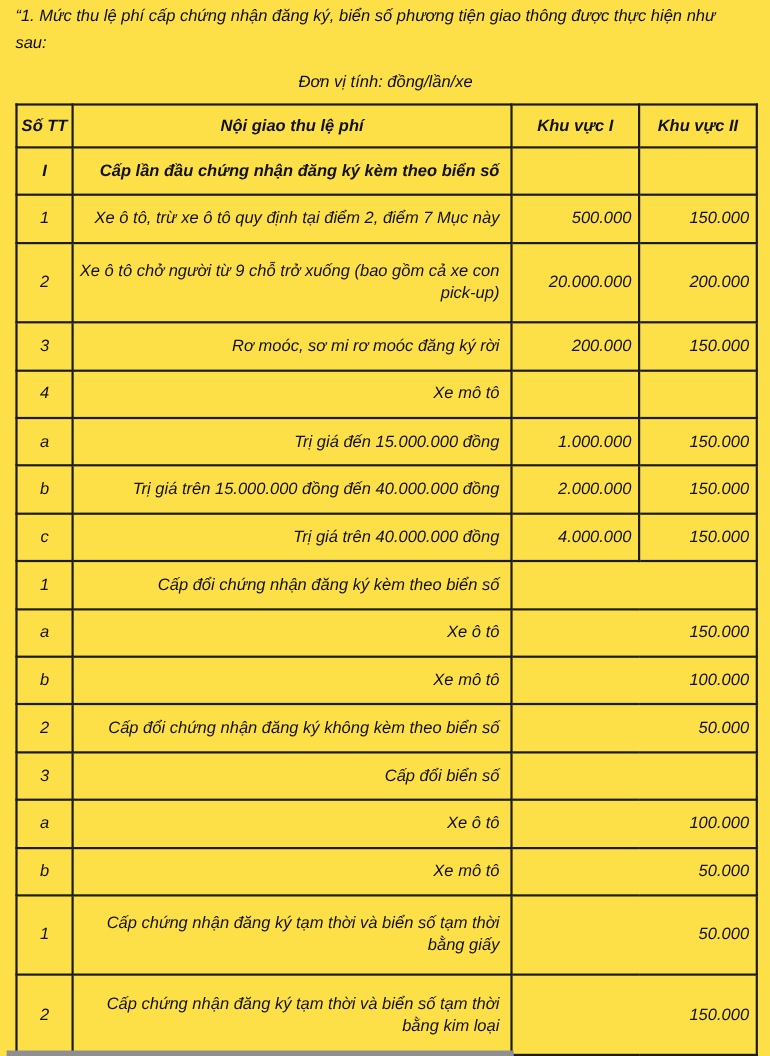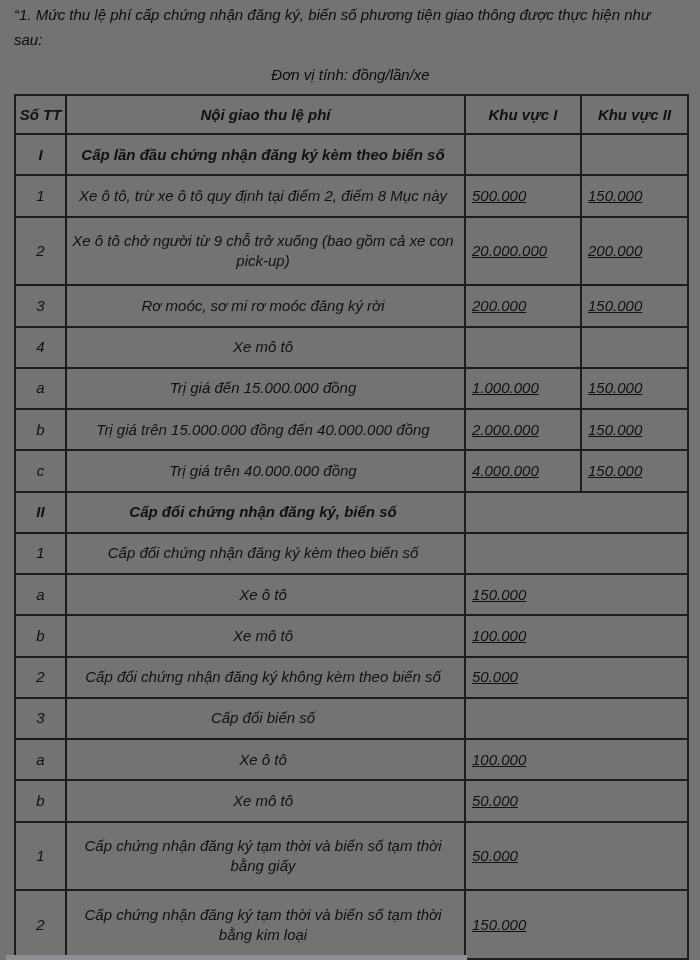--- a/index.html
+++ b/index.html
@@ -4,21 +4,21 @@
 <style>
   html, body {
     margin: 0;
     padding: 0;
     background: #ffffff;
   }
   .page {
     position: relative;
     width: 700px;
     height: 960px;
-    background: #737373;
+    background: #fde047;
     overflow: hidden;
     font-family: "Liberation Sans", "DejaVu Sans", sans-serif;
     font-style: italic;
     color: #111111;
     box-sizing: border-box;
     padding: 0 13px 0 14px;
   }
   .intro {
     margin: 0;
     padding-top: 2px;
@@ -53,22 +53,22 @@
     overflow: hidden;
   }
   .fee-table thead tr { height: 39px; }
   .fee-table th {
     font-weight: bold;
     font-style: italic;
     text-align: center;
     padding: 4px 2px;
   }
   td.c-no   { text-align: center; }
-  td.c-content { text-align: center; padding-left: 5px; padding-right: 10px; }
-  td.c-fee  { text-align: left; text-decoration: underline; }
+  td.c-content { text-align: right; padding-left: 5px; padding-right: 10px; }
+  td.c-fee  { text-align: right; }
   tr.section td { font-weight: bold; }
   
   .bottom-cut-bar {
     position: absolute;
     left: 6px;
     top: 955px;
     width: 461px;
     height: 5px;
     background: #8e8e93;
   }
@@ -99,21 +99,21 @@
     </thead>
     <tbody>
         <tr class="section">
           <td class="c-no">I</td>
           <td class="c-content">Cấp lần đầu chứng nhận đăng ký kèm theo biển số</td>
           <td class="c-fee"></td>
           <td class="c-fee"></td>
         </tr>
         <tr>
           <td class="c-no">1</td>
-          <td class="c-content">Xe ô tô, trừ xe ô tô quy định tại điểm 2, điểm 8 Mục này</td>
+          <td class="c-content">Xe ô tô, trừ xe ô tô quy định tại điểm 2, điểm 7 Mục này</td>
           <td class="c-fee">500.000</td>
           <td class="c-fee">150.000</td>
         </tr>
         <tr>
           <td class="c-no">2</td>
           <td class="c-content">Xe ô tô chở người từ 9 chỗ trở xuống (bao gồm cả xe con pick-up)</td>
           <td class="c-fee">20.000.000</td>
           <td class="c-fee">200.000</td>
         </tr>
         <tr>
@@ -139,25 +139,20 @@
           <td class="c-content">Trị giá trên 15.000.000 đồng đến 40.000.000 đồng</td>
           <td class="c-fee">2.000.000</td>
           <td class="c-fee">150.000</td>
         </tr>
         <tr>
           <td class="c-no">c</td>
           <td class="c-content">Trị giá trên 40.000.000 đồng</td>
           <td class="c-fee">4.000.000</td>
           <td class="c-fee">150.000</td>
         </tr>
-        <tr class="section">
-          <td class="c-no">II</td>
-          <td class="c-content">Cấp đổi chứng nhận đăng ký, biển số</td>
-          <td class="c-fee" colspan="2"></td>
-        </tr>
         <tr>
           <td class="c-no">1</td>
           <td class="c-content">Cấp đổi chứng nhận đăng ký kèm theo biển số</td>
           <td class="c-fee" colspan="2"></td>
         </tr>
         <tr>
           <td class="c-no">a</td>
           <td class="c-content">Xe ô tô</td>
           <td class="c-fee" colspan="2">150.000</td>
         </tr>

